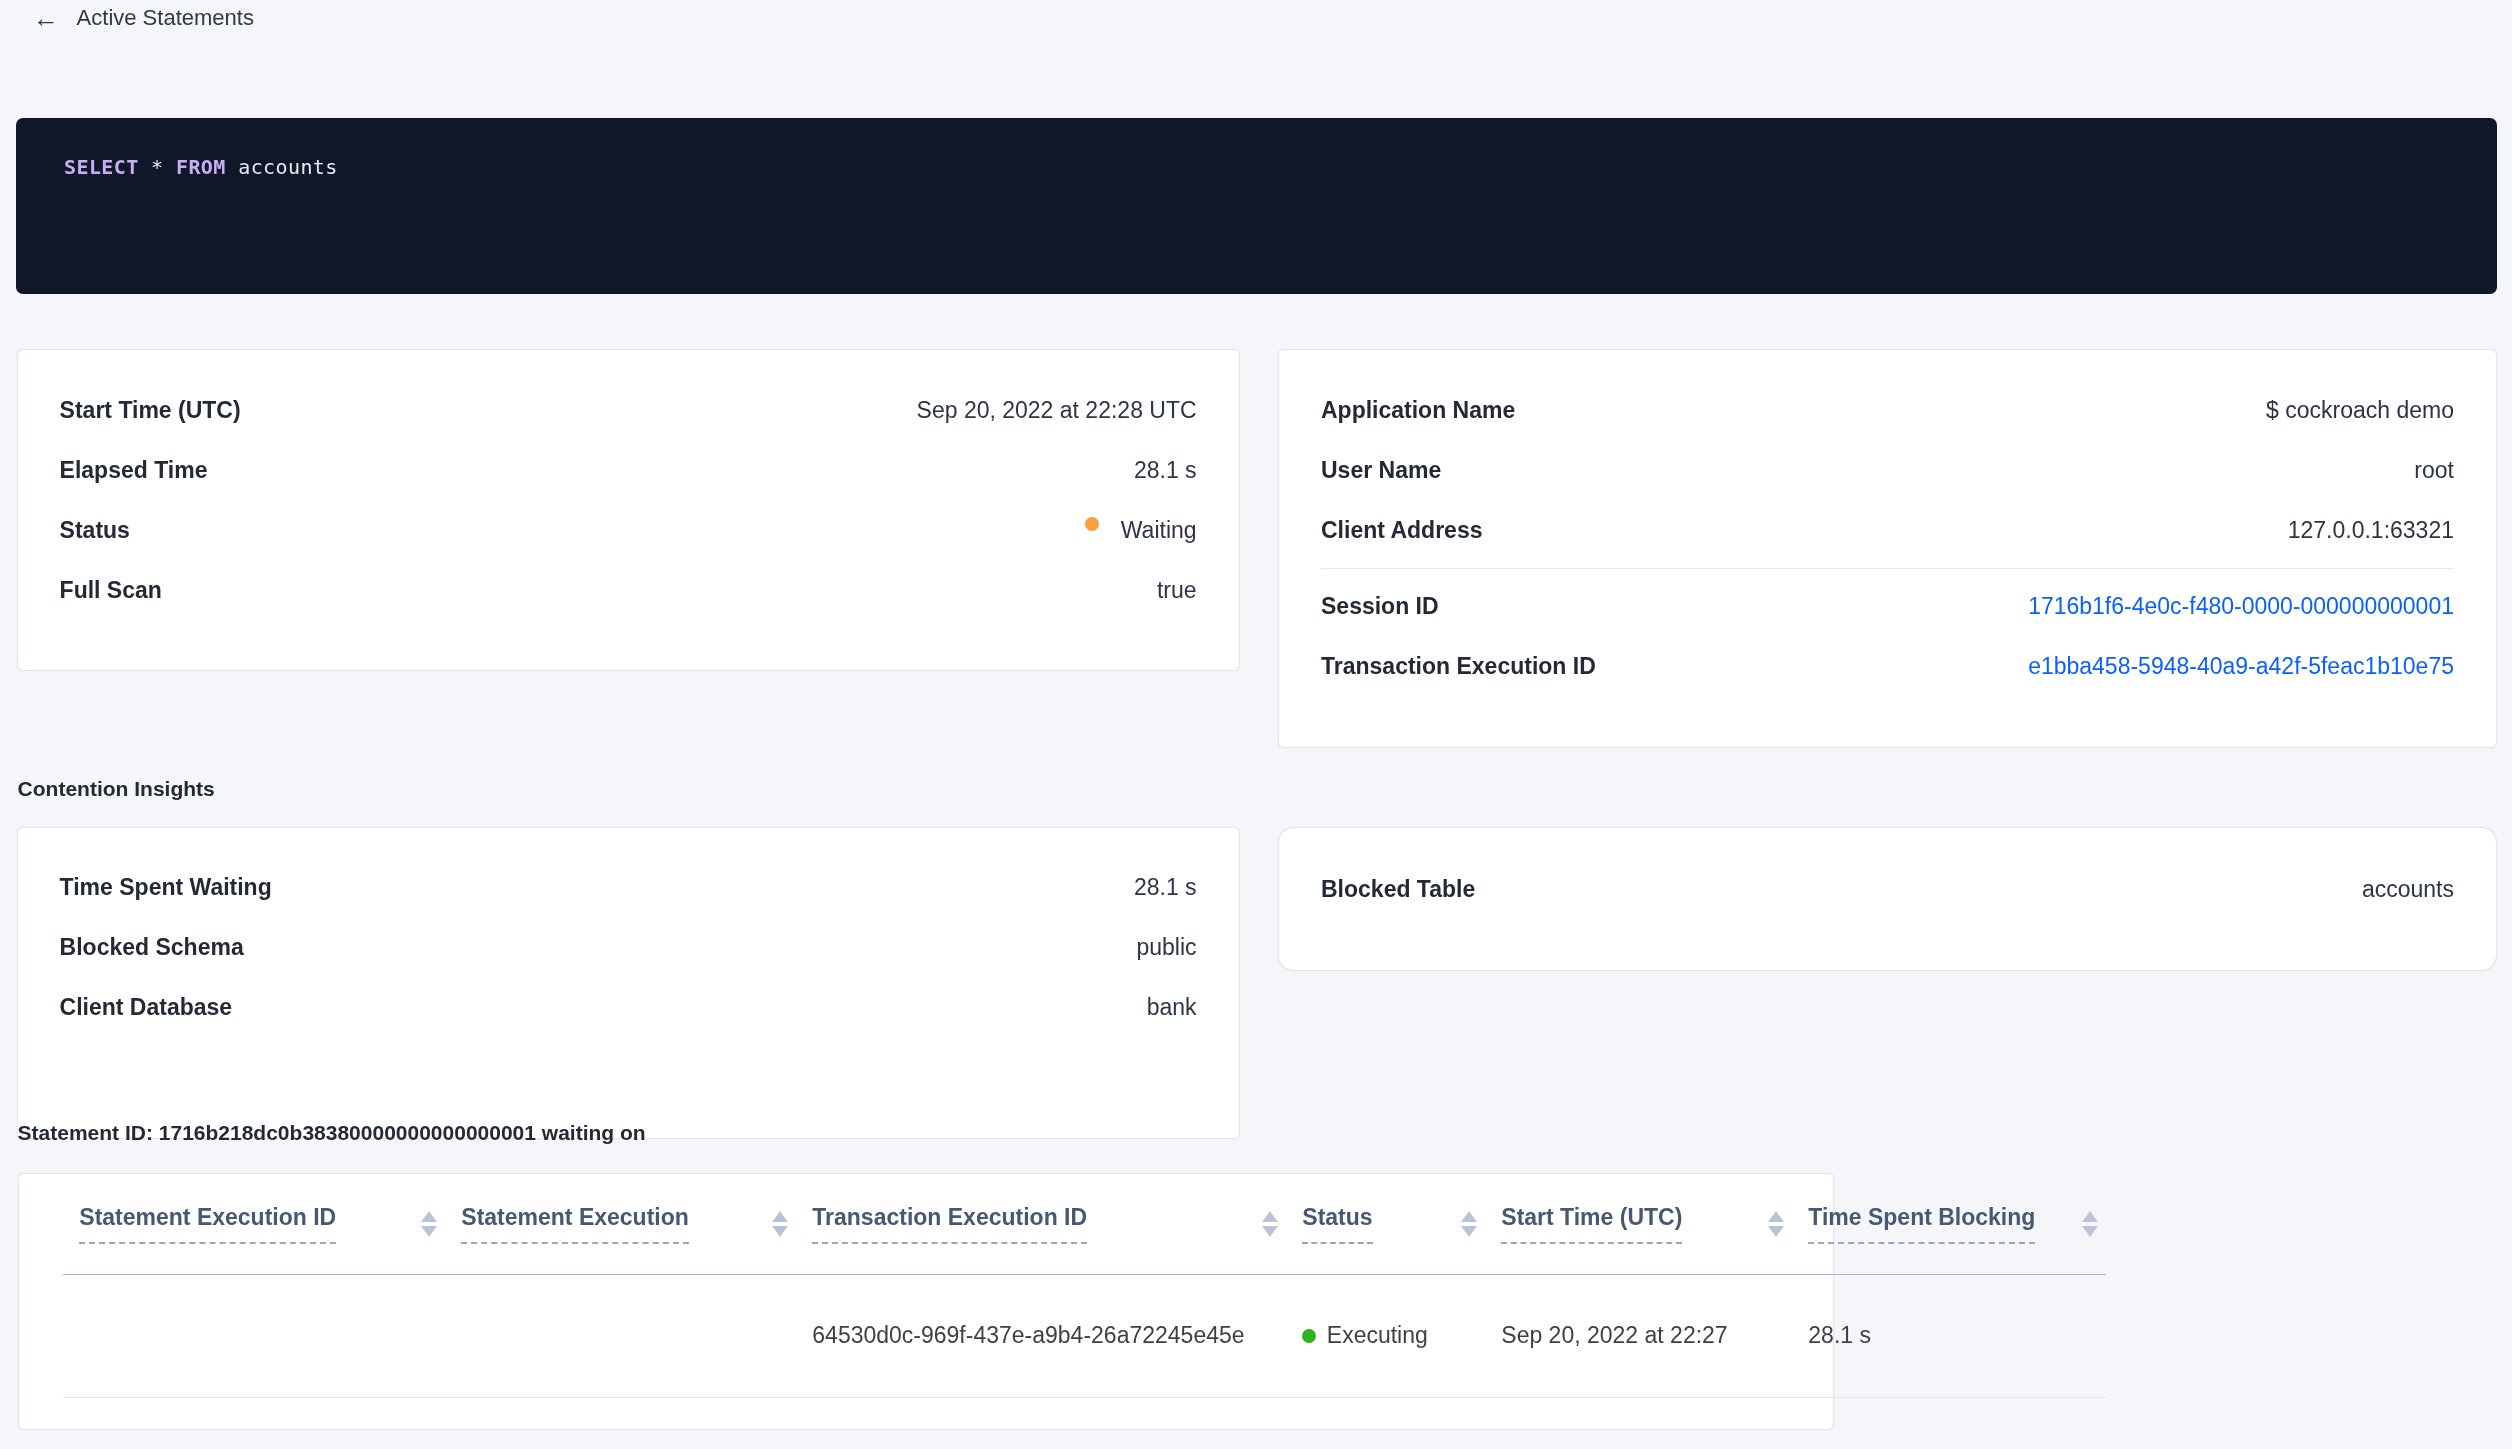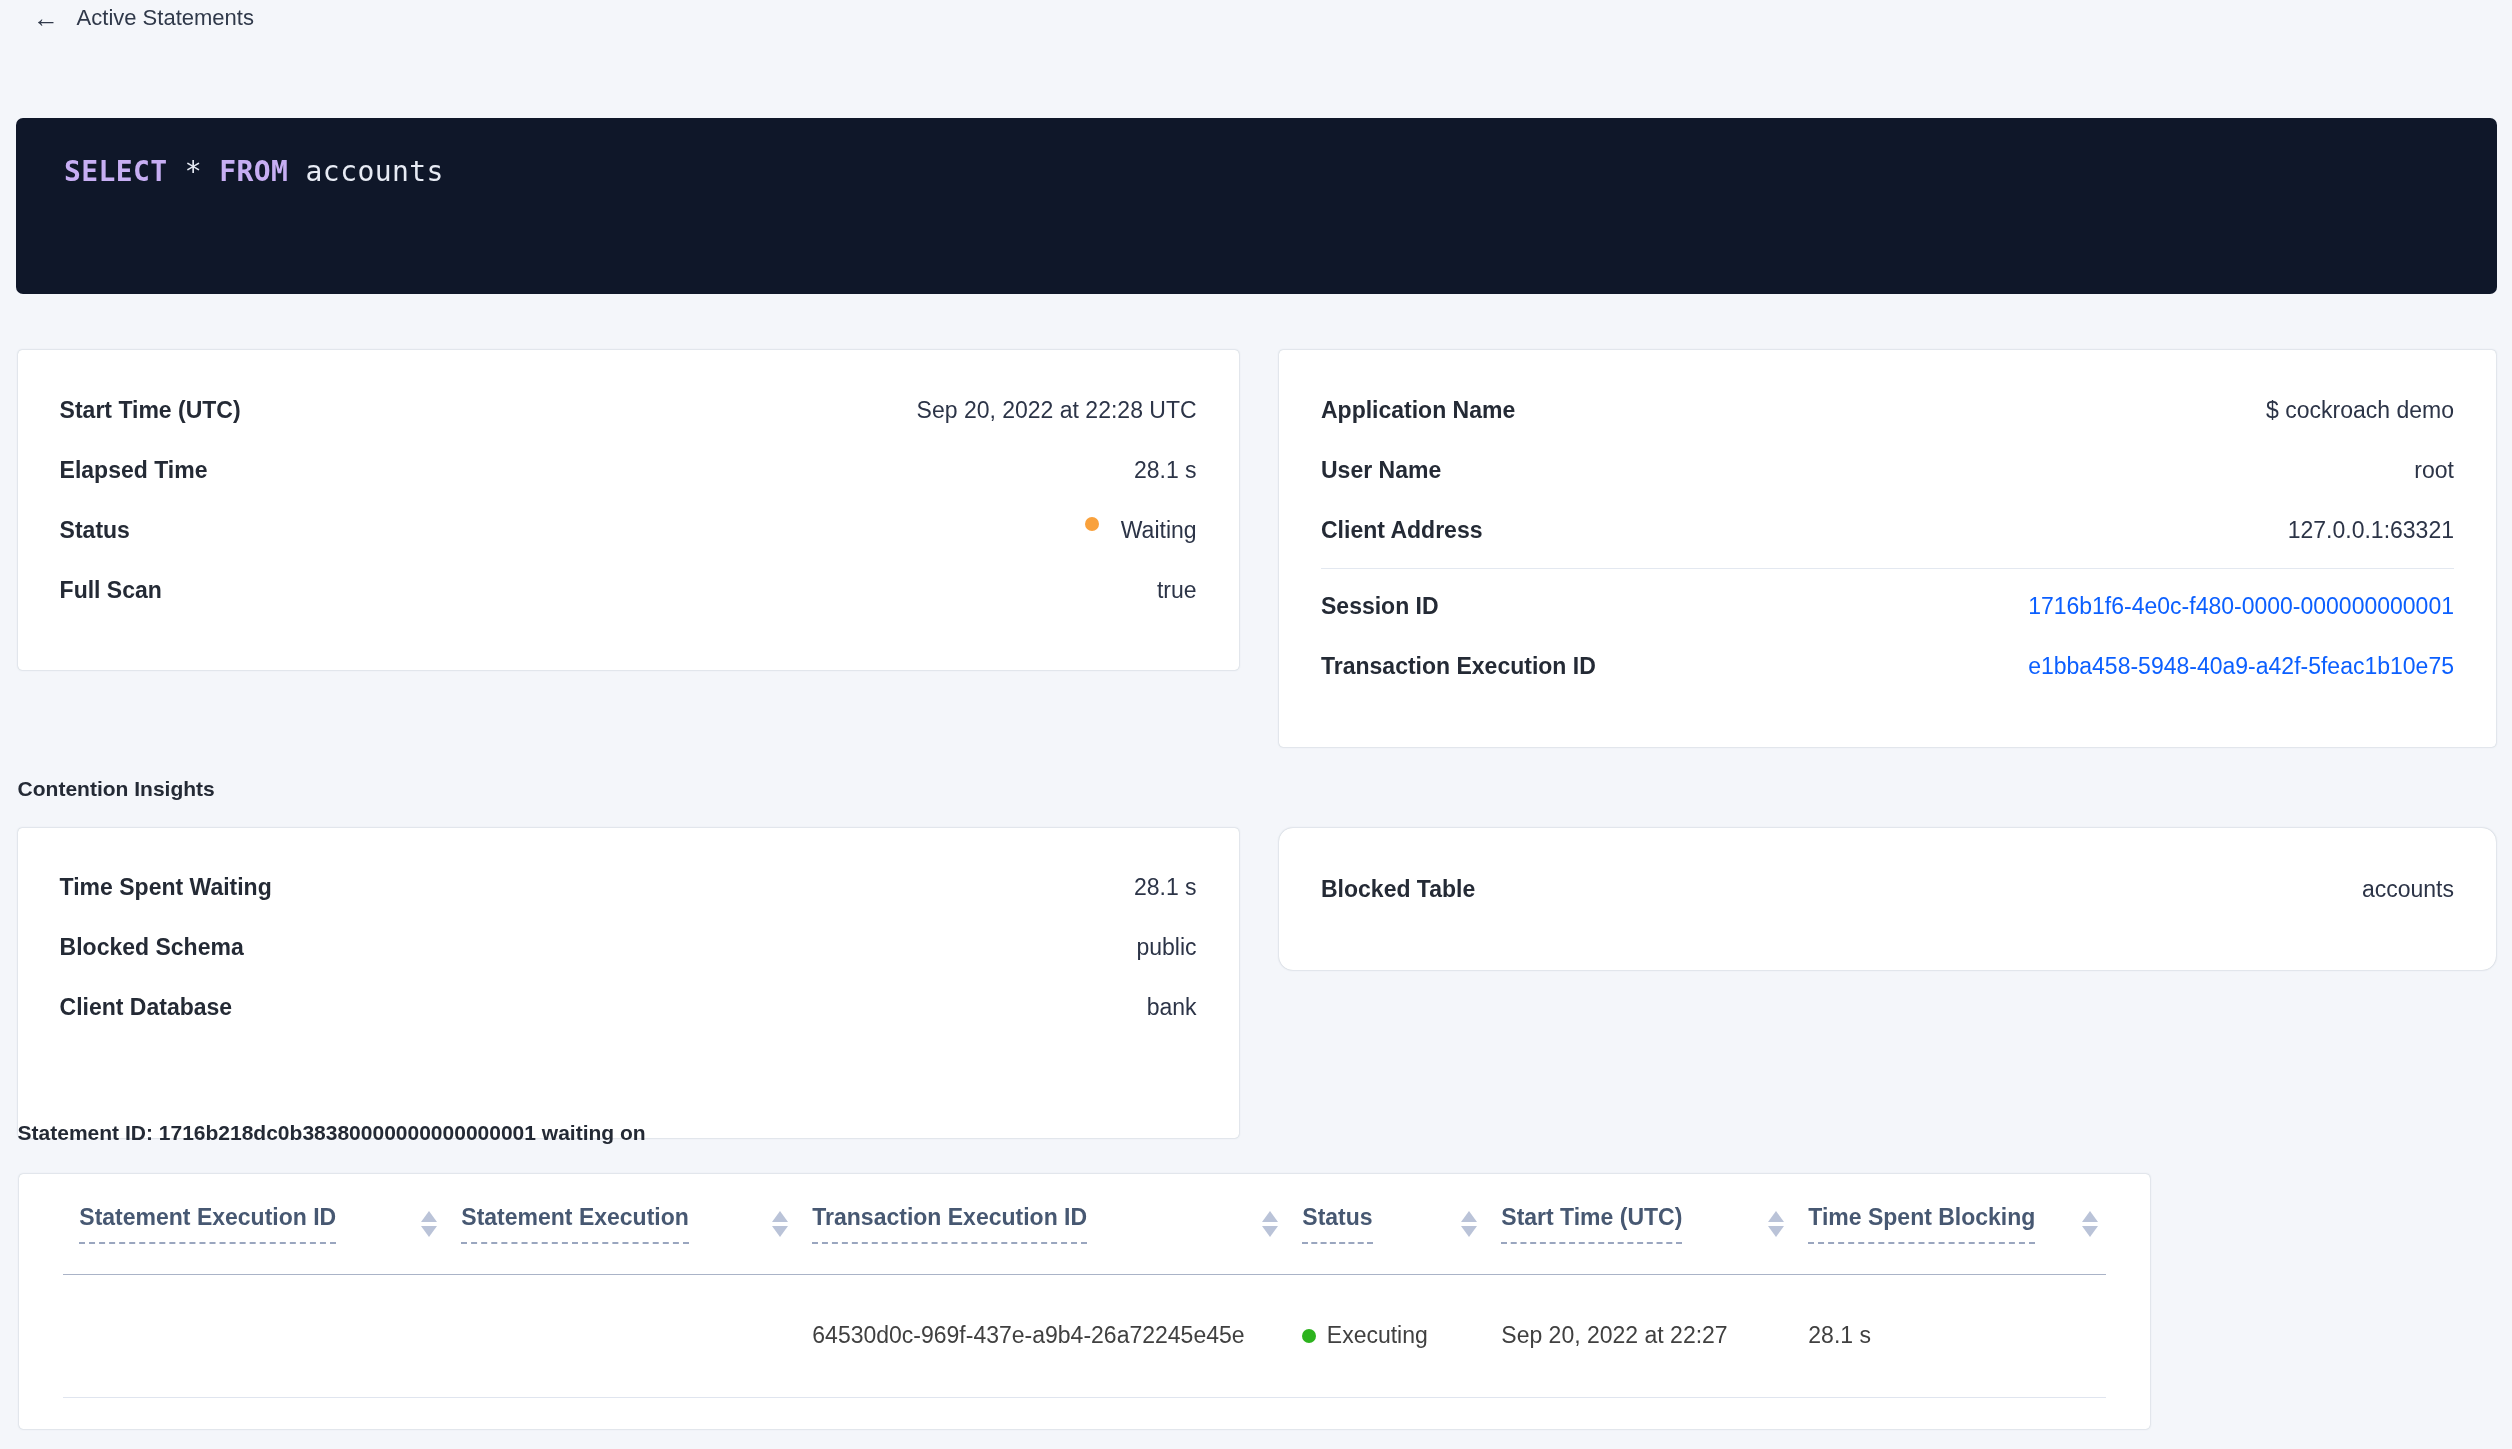--- a/index.html
+++ b/index.html
@@ -23,21 +23,21 @@
   .breadcrumb{position:absolute;left:33px;top:5.3px;display:flex;align-items:center;gap:17.6px;
     font-size:22px;color:#30394a;cursor:pointer;}
   .breadcrumb .arrow{font-size:26px;line-height:1;color:#30394a;}
 
   
   .page-title{position:absolute;left:17.6px;top:53px;font-size:30px;font-weight:700;color:#242a35;}
 
   
   .sql-box{position:absolute;left:16px;top:118px;width:2481px;height:176px;background:var(--sql-background);
     border-radius:7px;padding:37px 48px;
-    font-family:"DejaVu Sans Mono","Liberation Mono",monospace;font-size:28px;letter-spacing:0.4px;}
+    font-family:"DejaVu Sans Mono","Liberation Mono",monospace;font-size:20px;letter-spacing:0.4px;}
   .sql-box .kw{color:var(--sql-keyword);font-weight:700;}
   .sql-box .plain{color:var(--sql-plain);}
 
   
   .card{position:absolute;background:#ffffff;border-radius:4.4px;
     box-shadow:0 0 1.8px rgba(67,90,111,.42);}
   .card-exec{left:17.6px;top:350px;width:1221px;height:320px;padding:30px 42px;}
   .card-session{left:1279px;top:350px;width:1217px;height:397px;padding:30px 42px;}
   .card-contention-left{left:17.6px;top:828px;width:1221px;height:310px;padding:29px 42px;}
   .card-contention-right{left:1279px;top:828px;width:1217px;height:142px;padding:31px 42px;border-radius:14px;}
@@ -50,21 +50,21 @@
   .dot{width:14px;height:14px;border-radius:50%;display:inline-block;flex:0 0 auto;}
 
   .divider{height:0.9px;background:#e3e8f0;margin:8px 0;}
 
   
   .section-heading{position:absolute;left:17.6px;font-size:21px;font-weight:700;color:#242a35;}
   .heading-contention{top:777px;}
   .heading-waiting{top:1121px;}
 
   
-  .card-table{left:19.3px;top:1174px;width:2131px;height:255px;padding:0 44px;}
+  .card-table{left:19.3px;top:1174px;width:1814px;height:255px;padding:0 44px;}
   .wtable{width:100%;border-collapse:collapse;table-layout:fixed;}
   .wtable col:nth-child(1){width:382px;}
   .wtable col:nth-child(2){width:351px;}
   .wtable col:nth-child(3){width:490px;}
   .wtable col:nth-child(4){width:199px;}
   .wtable col:nth-child(5){width:307px;}
   .wtable col:nth-child(6){width:314px;}
   .wtable th{height:100px;border-bottom:1.8px solid #aab3c7;vertical-align:middle;text-align:left;padding:0 8.8px 0 16px;}
   .wtable td{height:123px;border-bottom:1.8px solid #e0e5ef;vertical-align:middle;text-align:left;
     padding:0 8.8px 0 16px;font-size:23px;color:#404040;}

